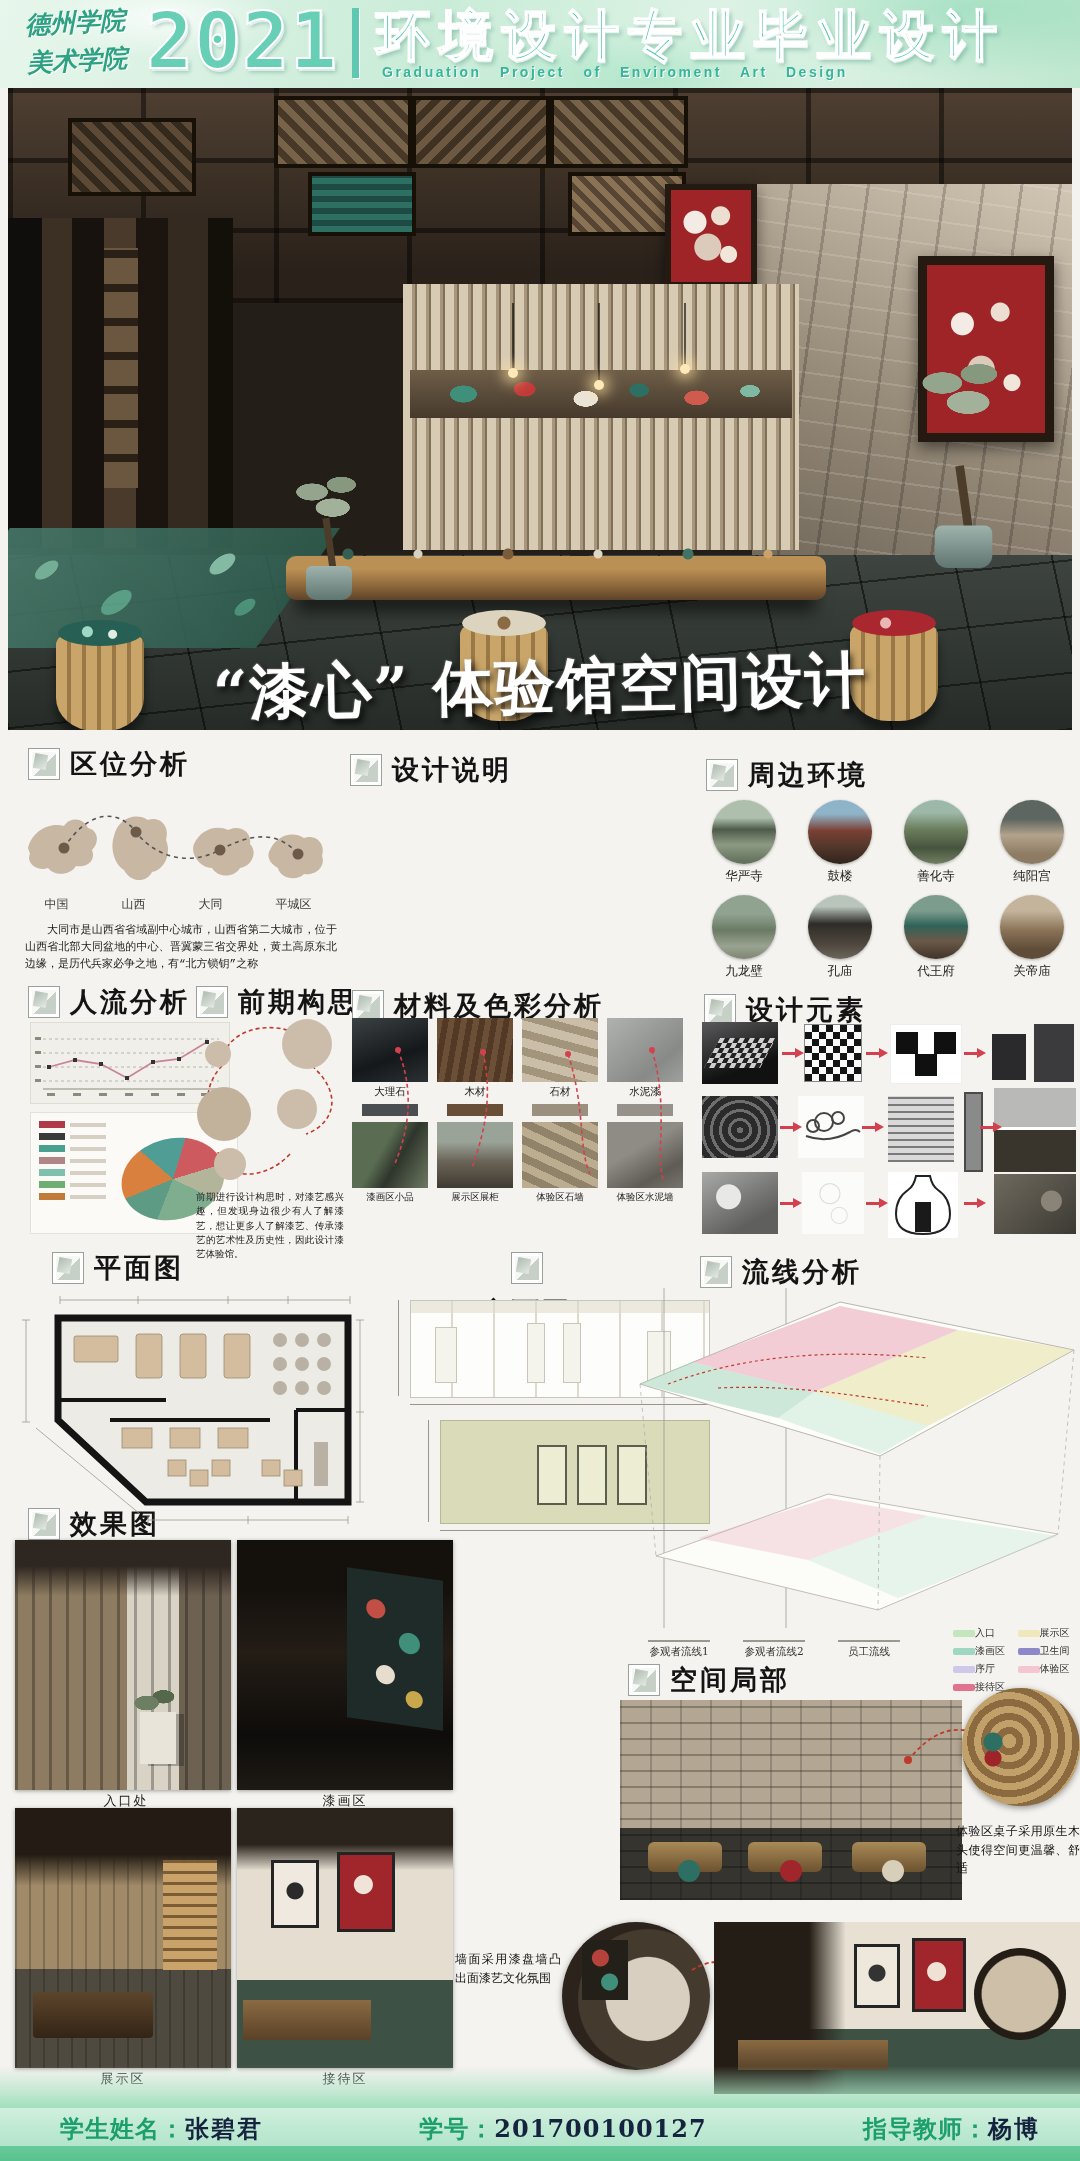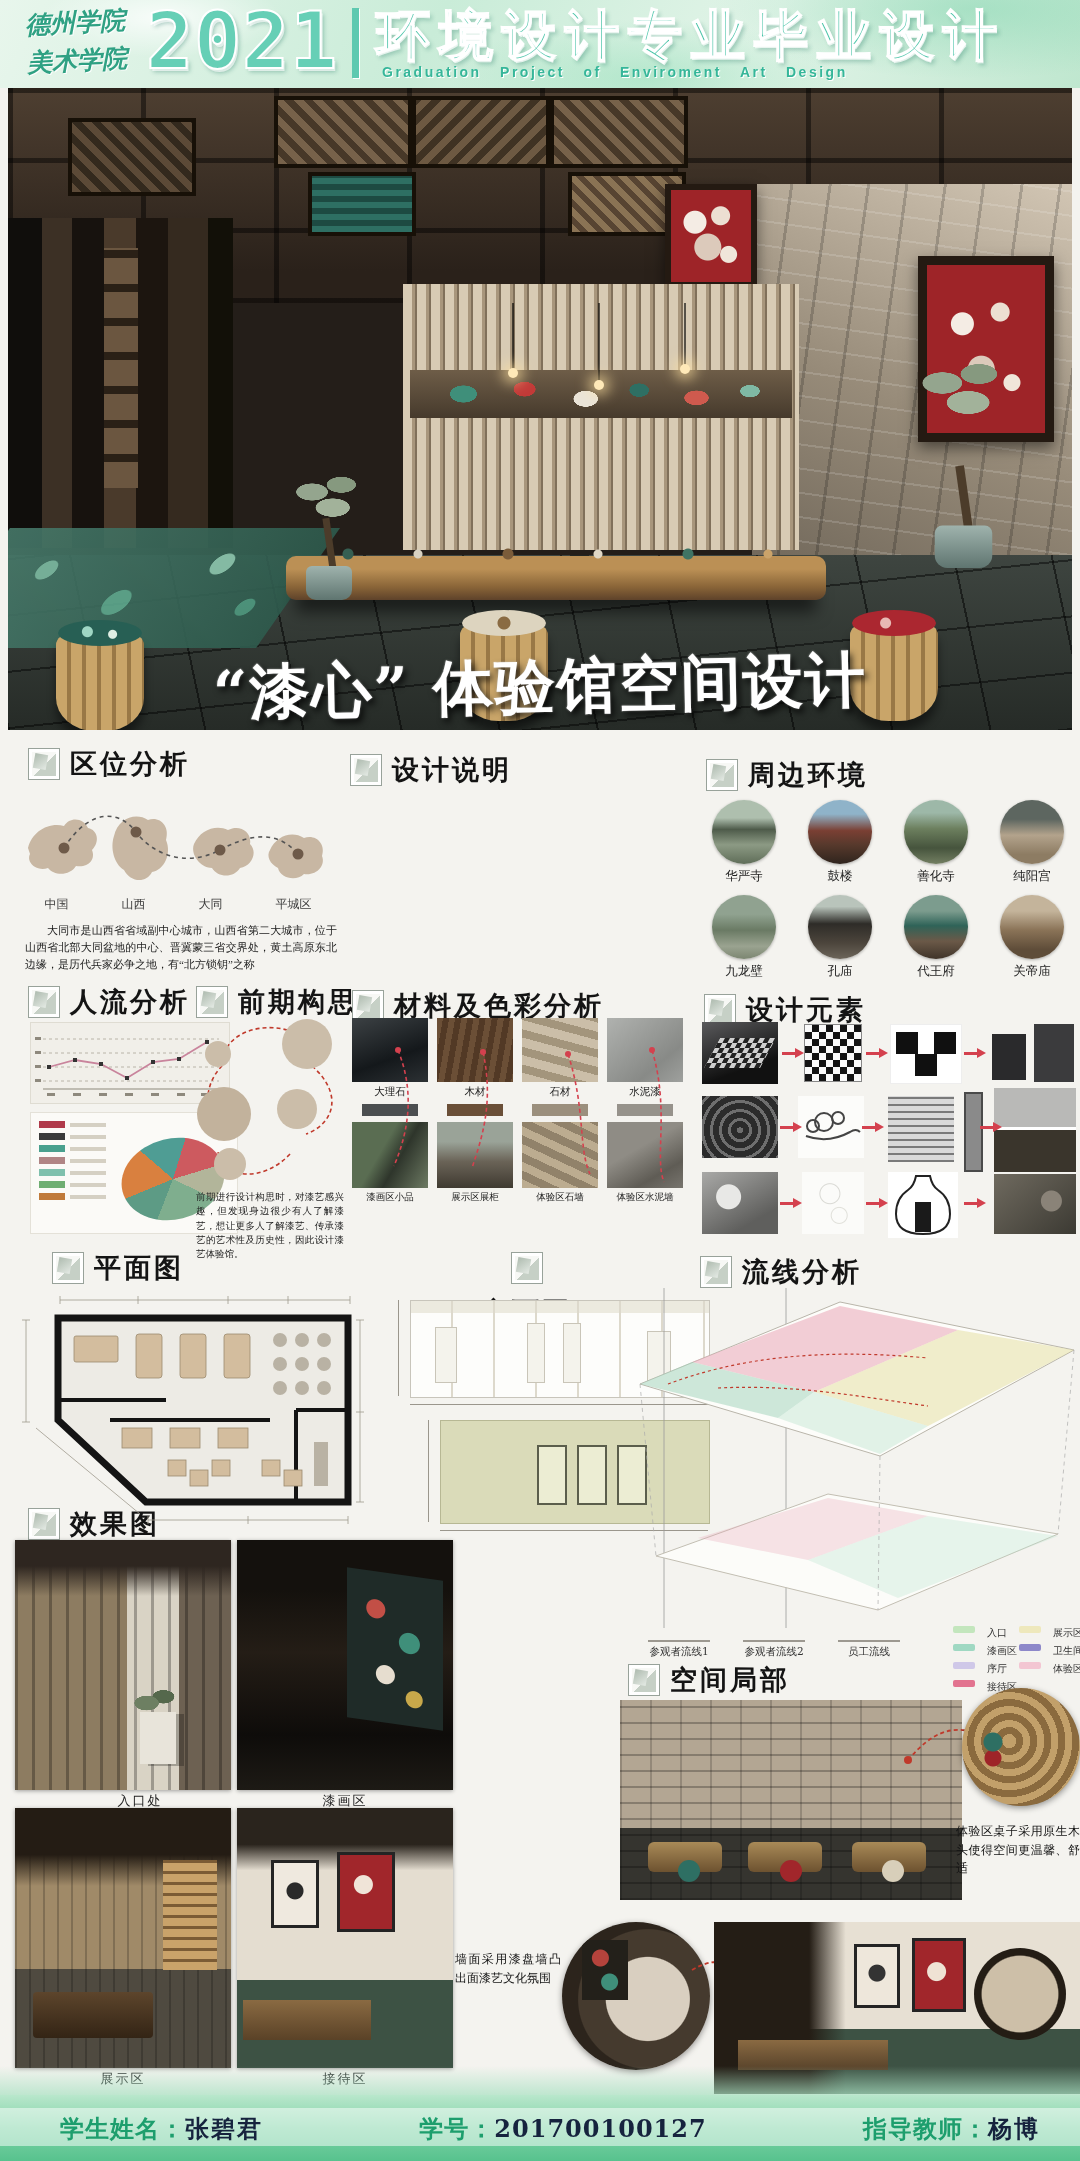--- a/index.html
+++ b/index.html
@@ -124,21 +124,21 @@
   .sec .t{font-family:"DejaVu Serif",serif;font-weight:900;font-size:27px;color:#141414;letter-spacing:3px;white-space:nowrap;}
   .sec-loc{left:28px;top:746px;} .sec-desc{left:350px;top:752px;} .sec-sur{left:706px;top:757px;}
   .sec-flow{left:28px;top:984px;} .sec-con{left:196px;top:984px;} .sec-mat{left:352px;top:988px;}
   .sec-ele{left:704px;top:992px;} .sec-plan{left:28px;top:1250px;margin-left:24px;} .sec-elev{left:482px;top:1252px;flex-direction:column;}
   .sec-circ{left:700px;top:1254px;} .sec-rend{left:28px;top:1506px;} .sec-part{left:628px;top:1662px;}
   
   .maps{position:absolute;left:18px;top:792px;width:320px;height:122px;}
   .map-lbls{position:absolute;left:18px;top:896px;width:320px;display:flex;justify-content:space-around;
     font-size:12px;color:#3c3c3c;font-family:"DejaVu Serif",serif;}
   .loc-desc{position:absolute;left:25px;top:922px;width:312px;font-size:11px;line-height:1.55;color:#1c1c1c;
-    text-align:justify;text-indent:2em;font-family:Liberation Serif, serif;}
+    text-align:justify;text-indent:2em;font-family:Liberation Mono, monospace;}
   
   .stmt{position:absolute;left:352px;top:798px;width:320px;font-size:13.5px;line-height:1.92;color:#101010;
     text-align:justify;text-indent:2em;font-family:"DejaVu Serif",serif;}
   
   .sur-grid{position:absolute;left:700px;top:800px;width:376px;display:grid;
     grid-template-columns:repeat(4,1fr);gap:10px 8px;}
   .sur-item{display:flex;flex-direction:column;align-items:center;}
   .sur-ph{width:64px;height:64px;border-radius:50%;box-shadow:0 1px 3px rgba(0,0,0,.3);}
   .sp1{background:linear-gradient(180deg,#aebfae 28%,#4e5b4a 46%,#8c9a84 70%,#5f6d58);}
   .sp2{background:linear-gradient(180deg,#8fb3c9 22%,#7a3f33 48%,#57392c 70%,#2f241d);}
@@ -227,21 +227,21 @@
   .elev2 .op{position:absolute;top:24px;width:26px;height:56px;border:2px solid #5b5e4c;background:#ecedd3;}
   .dim-v{position:absolute;width:1px;background:#9a968c;}
   .dim-h{position:absolute;height:1px;background:#9a968c;}
   
   .circ-svg{position:absolute;left:628px;top:1288px;width:452px;height:340px;}
   .circ-lines{position:absolute;left:648px;top:1640px;width:300px;display:flex;gap:33px;}
   .cl-item{display:flex;flex-direction:column;align-items:center;gap:3px;}
   .cl-bar{width:62px;height:2px;background:#9c9890;}
   .cl-lb{font-size:10.5px;color:#333;font-family:"DejaVu Serif",serif;white-space:nowrap;}
   .legend{position:absolute;left:953px;top:1626px;width:127px;display:grid;grid-template-columns:1fr 1fr;gap:4px 2px;}
-  .lg-item{display:flex;gap:12px;}
+  .lg-item{display:flex;align-items:center;gap:0;}
   .lg-chip{width:22px;height:7px;border-radius:2px;flex:0 0 auto;}
   .lg-lb{font-size:10px;color:#333;font-family:"DejaVu Serif",serif;white-space:nowrap;}
   .lgc1{background:#c3e6bd;}.lgc2{background:#eee8bc;}.lgc3{background:#9fd8c2;}.lgc4{background:#8d88c9;}
   .lgc5{background:#cfc8e8;}.lgc6{background:#f3c6d2;}.lgc7{background:#e2738f;}
   
   .rd{position:absolute;overflow:hidden;box-shadow:0 1px 4px rgba(0,0,0,.35);}
   .rd1{left:15px;top:1540px;width:216px;height:250px;
     background:linear-gradient(180deg,#2e2620 0 26px,rgba(46,38,32,0) 56px),
       repeating-linear-gradient(90deg,rgba(0,0,0,.28) 0 3px,transparent 3px 17px),
       linear-gradient(90deg,#8d7c61 0 52%,#d9d3c5 52% 76%,#6d6152 76%);}
@@ -265,21 +265,21 @@
     background:repeating-linear-gradient(0deg,#caa36a 0 8px,#7c5c35 8px 11px);}
   .rd4{left:237px;top:1808px;width:216px;height:260px;
     background:linear-gradient(180deg,#2a241d 0 14%,rgba(42,36,29,0) 24%),
       linear-gradient(180deg,#e4ddd0 0 66%,#3d5244 66%);}
   .rd4 .fr1{position:absolute;left:34px;top:52px;width:42px;height:62px;background:
       radial-gradient(circle at 50% 45%,#2a2a2a 8px,transparent 9px),#efe9df;border:3px solid #242424;}
   .rd4 .fr2{position:absolute;left:100px;top:44px;width:52px;height:74px;background:
       radial-gradient(circle at 45% 40%,#f0e4d8 9px,transparent 10px),#a1262b;border:3px solid #242424;}
   .rd4 .desk{position:absolute;left:6px;bottom:28px;width:128px;height:40px;background:linear-gradient(180deg,#8a6a42,#5a4227);}
   .rd-lb{position:absolute;font-size:13px;color:#222;font-family:"DejaVu Serif",serif;letter-spacing:2px;width:216px;text-align:center;}
-  .rl1{left:32px;top:1792px;} .rl2{left:237px;top:1792px;} .rl3{left:15px;top:2070px;} .rl4{left:237px;top:2070px;}
+  .rl1{left:18px;top:1792px;} .rl2{left:237px;top:1792px;} .rl3{left:15px;top:2070px;} .rl4{left:237px;top:2070px;}
   
   .part-main{position:absolute;left:620px;top:1700px;width:342px;height:200px;overflow:hidden;
     background:
       repeating-linear-gradient(0deg,rgba(0,0,0,.25) 0 2px,transparent 2px 16px),
       repeating-linear-gradient(90deg,rgba(0,0,0,.18) 0 2px,transparent 2px 30px),
       linear-gradient(180deg,#b3a693 0 64%,#35342f 64%);}
   .part-main .pt{position:absolute;bottom:28px;width:74px;height:30px;border-radius:6px;background:linear-gradient(180deg,#a98a57,#6d5230);}
   .part-main .ps{position:absolute;bottom:18px;width:22px;height:22px;border-radius:50%;}
   .part-circ1{position:absolute;left:962px;top:1688px;width:118px;height:118px;border-radius:50%;overflow:hidden;
     background:repeating-radial-gradient(circle at 40% 45%,#c2a06a 0 7px,#8a6a3e 7px 14px),#9a7a4a;

